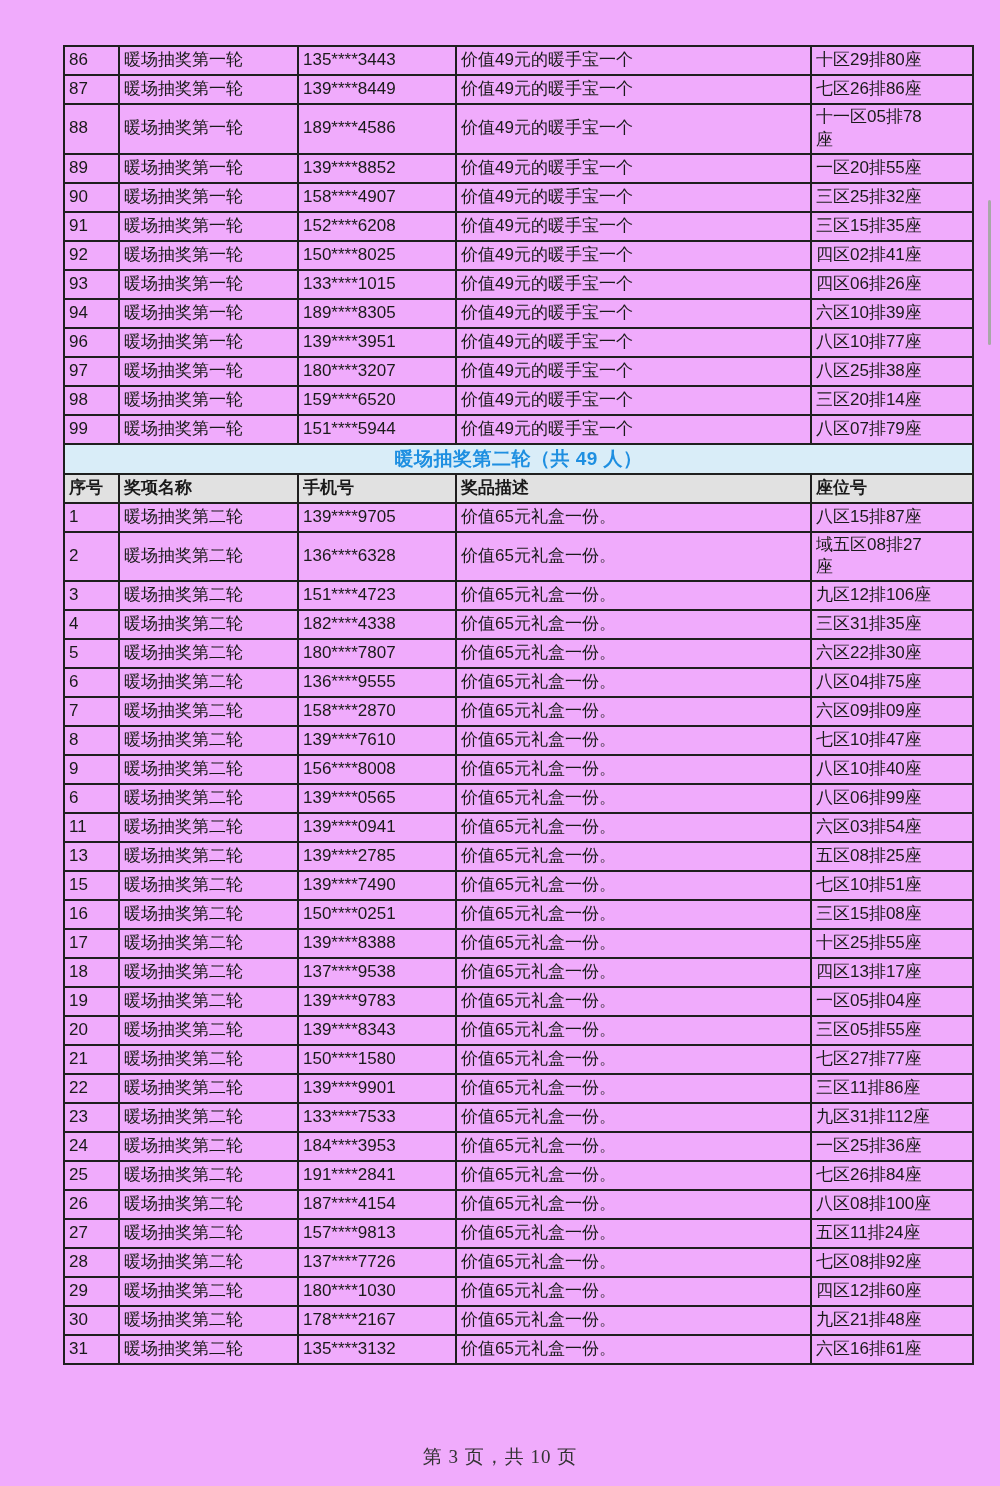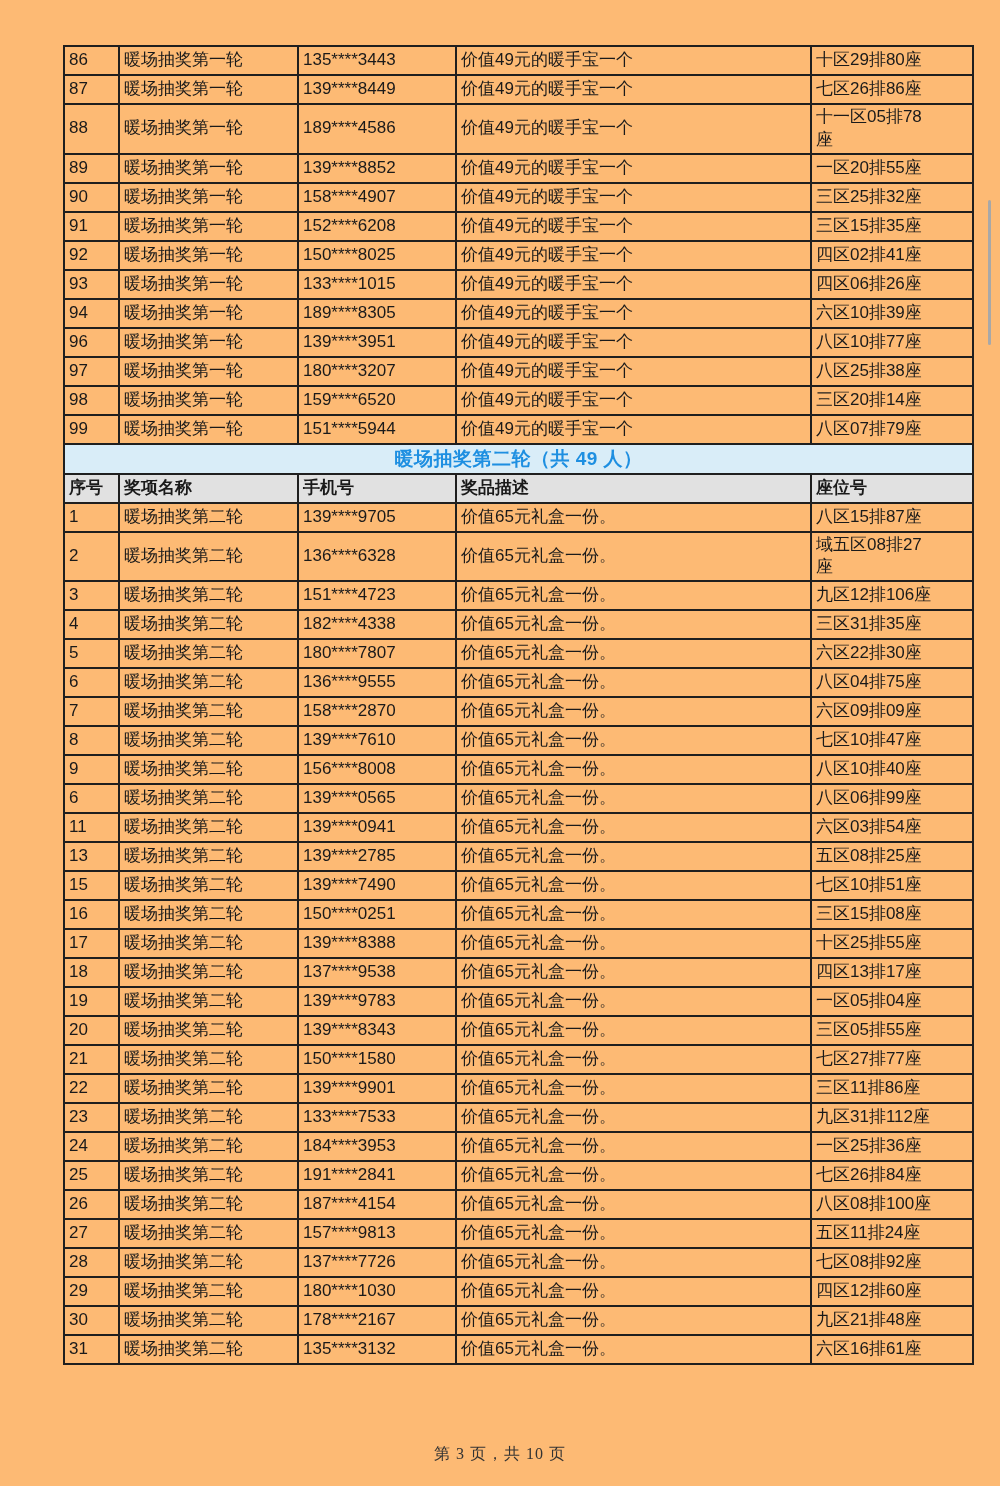--- a/index.html
+++ b/index.html
@@ -5,21 +5,21 @@
   html, body {
     margin: 0;
     padding: 0;
     background: #ffffff;
     font-family: "Liberation Sans", "DejaVu Sans", sans-serif;
   }
   .page {
     position: relative;
     width: 1000px;
     height: 1486px;
-    background: #fdba74;
+    background: #f0abfc;
     overflow: hidden;
   }
   table.prize-table {
     position: absolute;
     left: 63px;
     top: 45px;
     width: 909px;
     border-collapse: collapse;
     table-layout: fixed;
     font-size: 17px;
@@ -47,21 +47,21 @@
     font-weight: bold;
   }
   td.num-cell { font-size: 17px; }
   .footer {
     position: absolute;
     left: 0;
     top: 1444px;
     width: 100%;
     text-align: center;
     font-family: "Liberation Serif", "DejaVu Serif", serif;
-    font-size: 16px;
+    font-size: 19px;
     color: #333333;
     letter-spacing: 1px;
   }
   .scrollbar-thumb {
     position: absolute;
     right: 9px;
     top: 200px;
     width: 3px;
     height: 145px;
     background: #a8a8a8;

